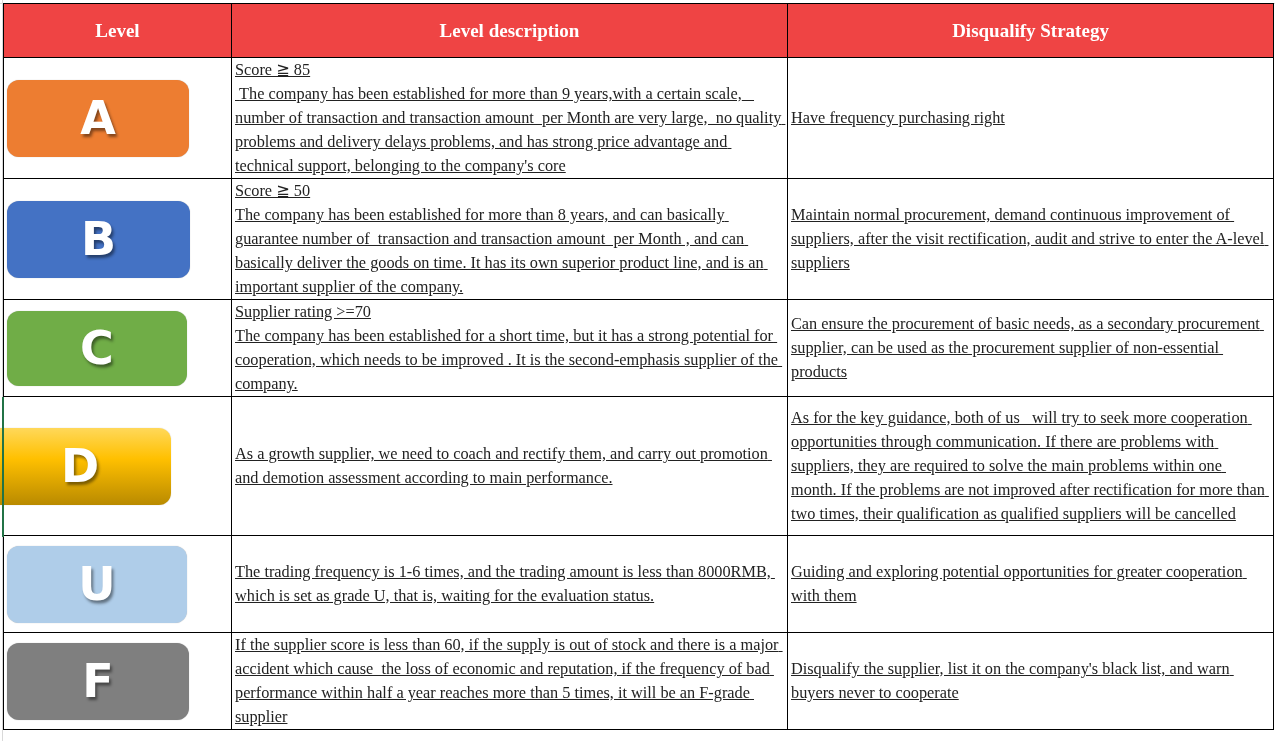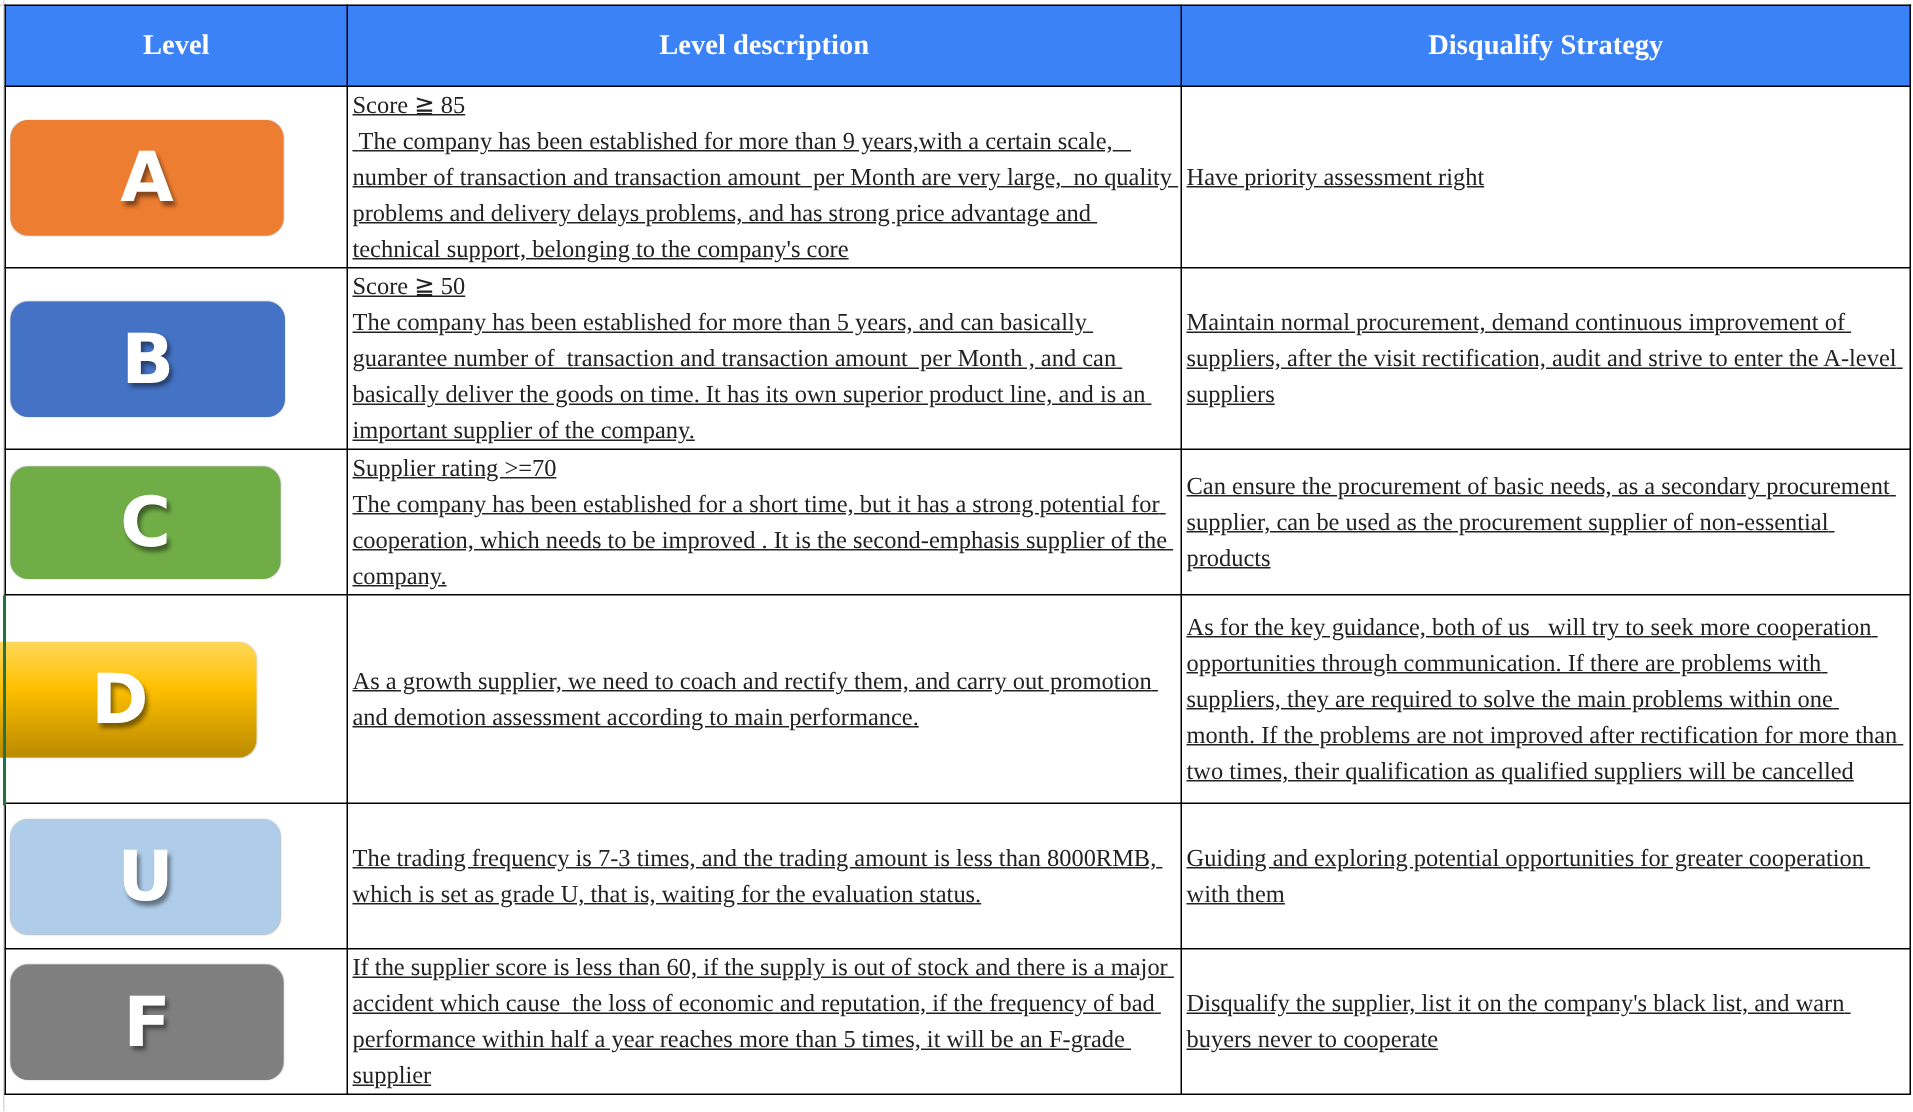--- a/index.html
+++ b/index.html
@@ -18,21 +18,21 @@
     padding: 0 3px;
     font-size: 16.3px;
     line-height: 24px;
     color: #222;
     vertical-align: middle;
     text-align: left;
     font-weight: normal;
     word-wrap: break-word;
   }
   table.grade-table th {
-    background: #3b82f6;
+    background: #ef4444;
     color: #ffffff;
     font-weight: bold;
     font-size: 19px;
     text-align: center;
     height: 53px;
     padding: 0;
   }
   col.c-level { width: 228px; }
   col.c-desc { width: 556px; }
   col.c-strat { width: 486px; }
@@ -85,31 +85,31 @@
   <tbody>
     <tr class="row-A">
       <td class="level-cell">
         <span class="badge badge-A">A</span>
       </td>
       <td>
         <span class="line">Score ≧ 85</span>
         <span class="line"> The company has been established for more than 9 years,with a certain scale,   number of transaction and transaction amount  per Month are very large,  no quality problems and delivery delays problems, and has strong price advantage and technical support, belonging to the company's core</span>
       </td>
       <td>
-        <span class="line">Have priority assessment right</span>
+        <span class="line">Have frequency purchasing right</span>
       </td>
     </tr>
 
     <tr class="row-B">
       <td class="level-cell">
         <span class="badge badge-B">B</span>
       </td>
       <td>
         <span class="line">Score ≧ 50</span>
-        <span class="line">The company has been established for more than 5 years, and can basically guarantee number of  transaction and transaction amount  per Month , and can basically deliver the goods on time. It has its own superior product line, and is an important supplier of the company.</span>
+        <span class="line">The company has been established for more than 8 years, and can basically guarantee number of  transaction and transaction amount  per Month , and can basically deliver the goods on time. It has its own superior product line, and is an important supplier of the company.</span>
       </td>
       <td>
         <span class="line">Maintain normal procurement, demand continuous improvement of suppliers, after the visit rectification, audit and strive to enter the A-level suppliers</span>
       </td>
     </tr>
 
     <tr class="row-C">
       <td class="level-cell">
         <span class="badge badge-C">C</span>
       </td>
@@ -132,21 +132,21 @@
       <td>
         <span class="line">As for the key guidance, both of us   will try to seek more cooperation opportunities through communication. If there are problems with suppliers, they are required to solve the main problems within one month. If the problems are not improved after rectification for more than two times, their qualification as qualified suppliers will be cancelled</span>
       </td>
     </tr>
 
     <tr class="row-U">
       <td class="level-cell">
         <span class="badge badge-U">U</span>
       </td>
       <td>
-        <span class="line">The trading frequency is 7-3 times, and the trading amount is less than 8000RMB, which is set as grade U, that is, waiting for the evaluation status.</span>
+        <span class="line">The trading frequency is 1-6 times, and the trading amount is less than 8000RMB, which is set as grade U, that is, waiting for the evaluation status.</span>
       </td>
       <td>
         <span class="line">Guiding and exploring potential opportunities for greater cooperation with them</span>
       </td>
     </tr>
 
     <tr class="row-F">
       <td class="level-cell">
         <span class="badge badge-F">F</span>
       </td>

